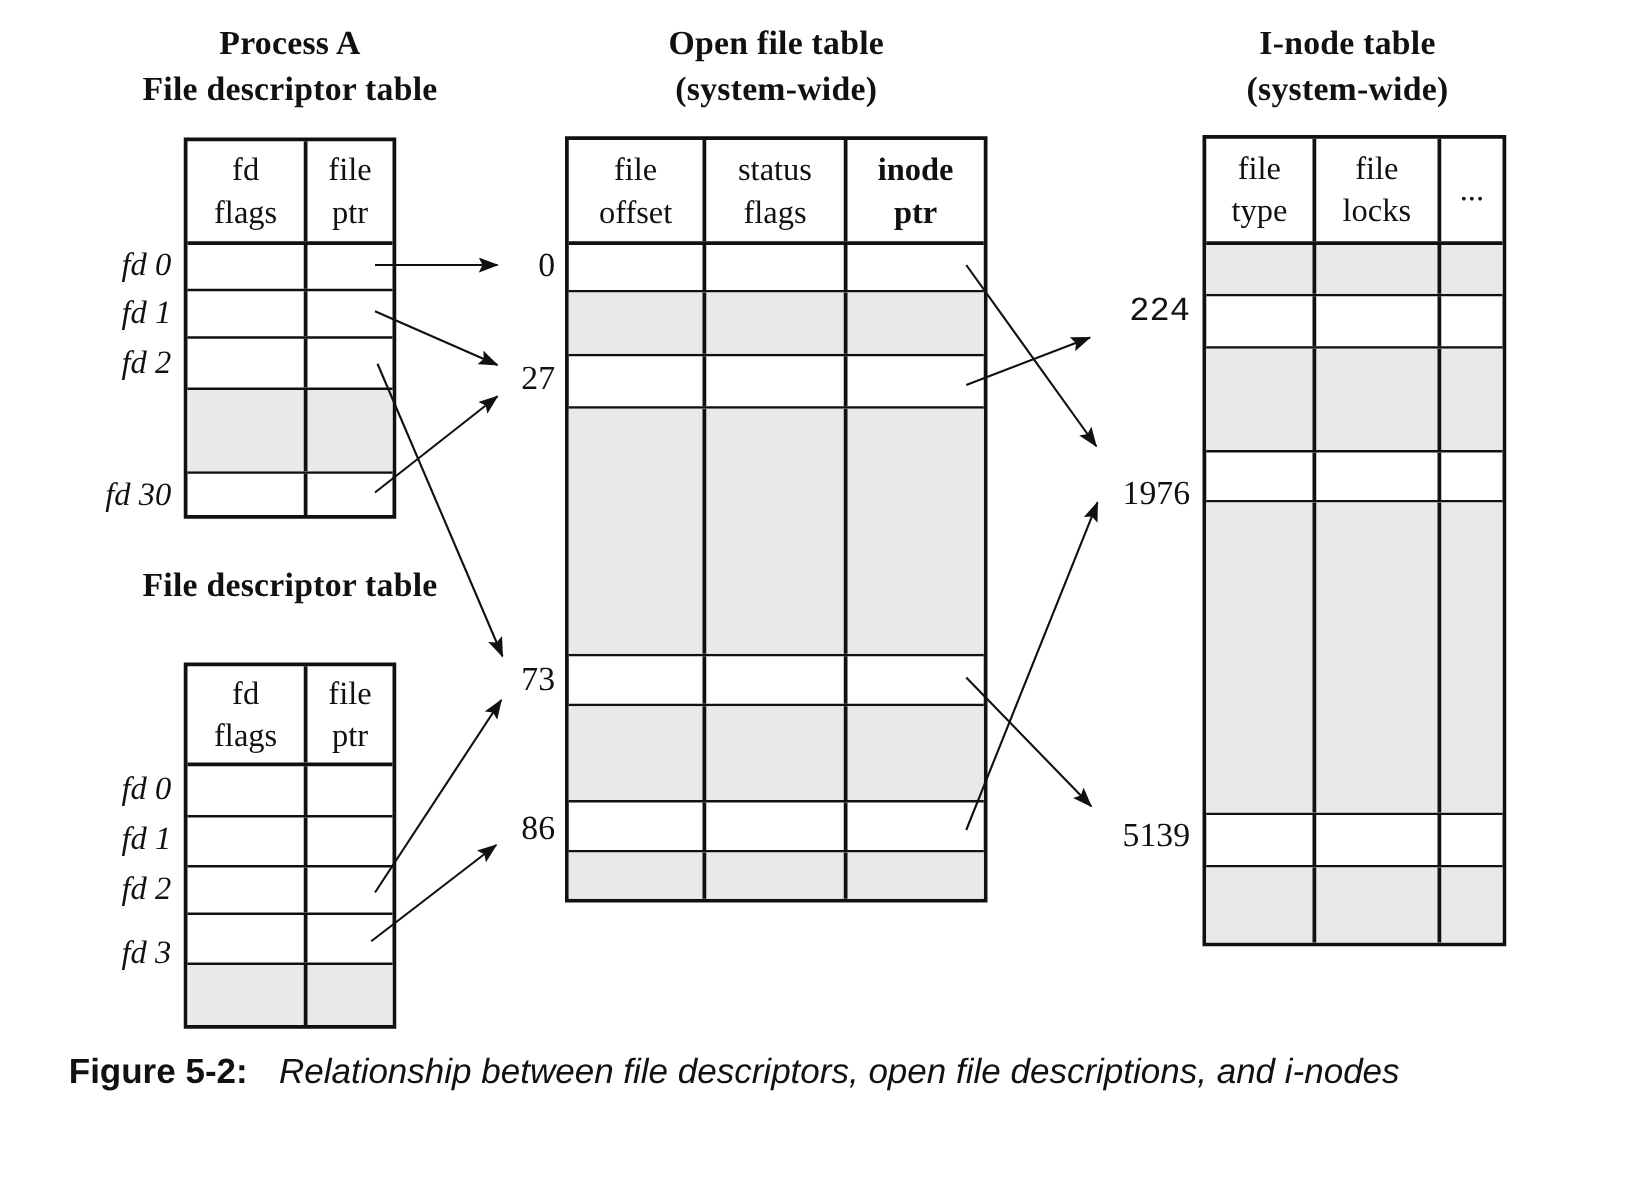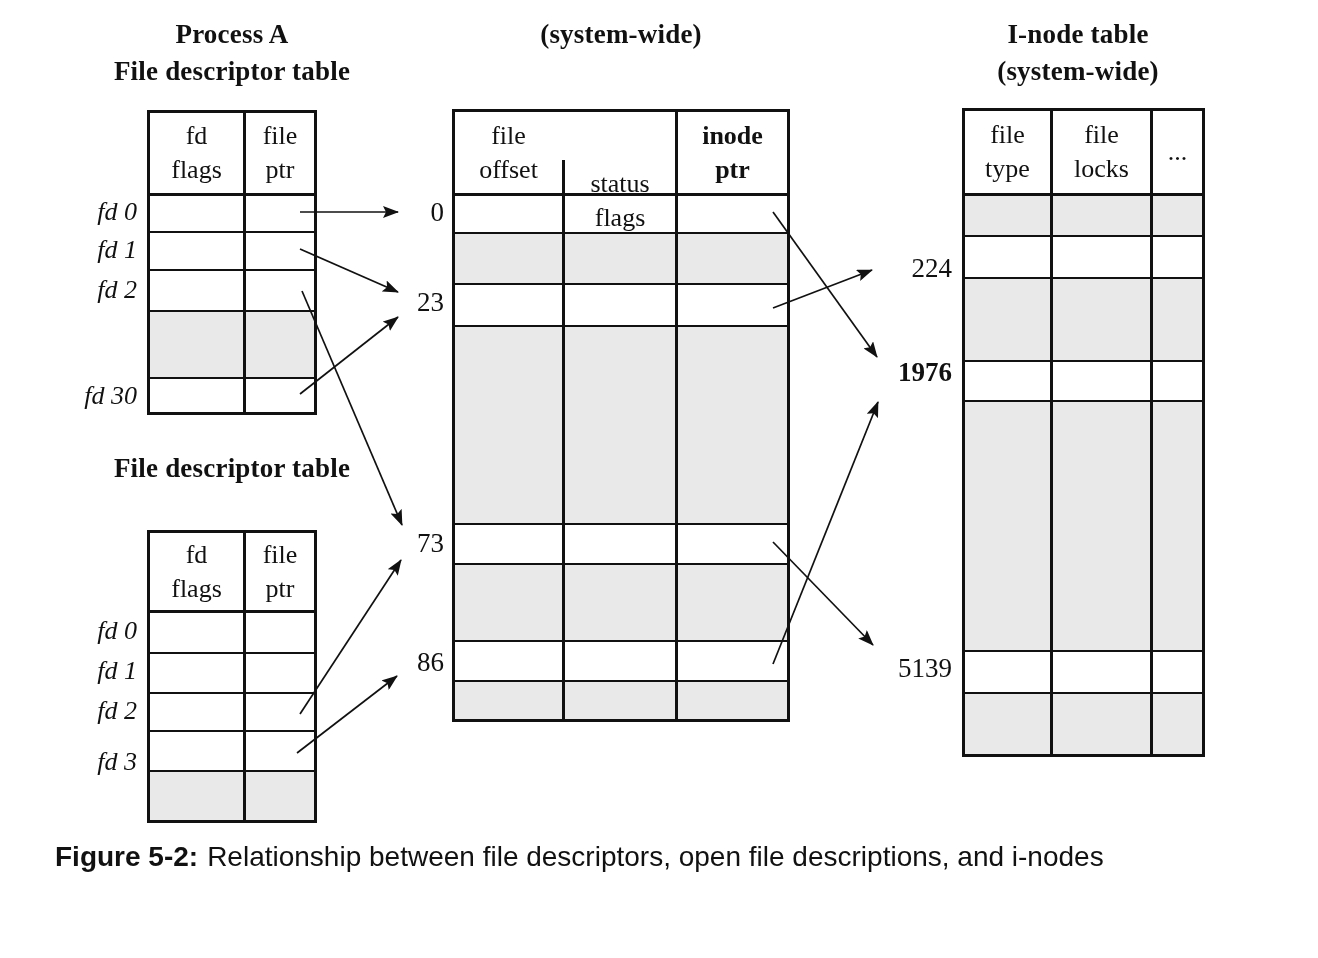--- a/index.html
+++ b/index.html
@@ -36,37 +36,38 @@
   .ptr-label{
     position:absolute;font-size:27px;line-height:32px;text-align:right;
   }
   .arrow-layer{position:absolute;left:0;top:0;pointer-events:none;}
   .caption{
     position:absolute;left:55px;top:840px;width:1210px;
     font-family:"Liberation Sans","DejaVu Sans",sans-serif;
     font-size:28px;line-height:34px;color:var(--ink);
   }
   .caption .cap-label{font-weight:bold;}
-  .caption .cap-text{margin-left:9px;}
+  .caption .cap-text{margin-left:25px;font-style:italic;}
 </style>
 </head>
 <body>
 
 <div class="canvas">
 
   <div class="tbl-title" style="left:62px;top:16px;width:340px;">
     <div>Process A</div>
     <div>File descriptor table</div>
   </div>
 
   <div class="tbl-title" style="left:62px;top:450px;width:340px;">
     <div>File descriptor table</div>
   </div>
 
   <div class="tbl-title" style="left:451px;top:16px;width:340px;">
+    <div>Open file table</div>
     <div>(system-wide)</div>
   </div>
 
   <div class="tbl-title" style="left:908px;top:16px;width:340px;">
     <div>I-node table</div>
     <div>(system-wide)</div>
   </div>
 
   <div class="dgm-table" style="left:147px;top:110px;width:170px;height:305px;">
     <div class="dgm-row hdr" style="height:80px;">
@@ -133,21 +134,21 @@
 
   <div class="row-label" style="left:37px;top:615px;width:100px;">fd 0</div>
   <div class="row-label" style="left:37px;top:655px;width:100px;">fd 1</div>
   <div class="row-label" style="left:37px;top:695px;width:100px;">fd 2</div>
   <div class="row-label" style="left:37px;top:746px;width:100px;">fd 3</div>
 
   <div class="dgm-table" style="left:452px;top:109px;width:338px;height:613px;">
     <div class="dgm-row hdr" style="height:81px;">
       <div class="dgm-cell" style="width:107px;">file
 offset</div>
-      <div class="dgm-cell" style="width:113px;margin-top:48px;">status
+      <div class="dgm-cell" style="width:113px;">status
 flags</div>
       <div class="dgm-cell" style="width:112px;font-weight:bold;">inode
 ptr</div>
     </div>
     <div class="dgm-row hdr-sep" style="height:39px;">
       <div class="dgm-cell" style="width:107px;"></div>
       <div class="dgm-cell" style="width:113px;"></div>
       <div class="dgm-cell" style="width:112px;"></div>
     </div>
     <div class="dgm-row shaded" style="height:51px;">
@@ -181,21 +182,21 @@
       <div class="dgm-cell" style="width:112px;"></div>
     </div>
     <div class="dgm-row shaded" style="height:39px;">
       <div class="dgm-cell" style="width:107px;"></div>
       <div class="dgm-cell" style="width:113px;"></div>
       <div class="dgm-cell" style="width:112px;"></div>
     </div>
   </div>
 
   <div class="ptr-label" style="left:344px;top:196px;width:100px;">0</div>
-  <div class="ptr-label" style="left:344px;top:286px;width:100px;">23</div>
+  <div class="ptr-label" style="left:344px;top:286px;width:100px;">27</div>
   <div class="ptr-label" style="left:344px;top:527px;width:100px;">73</div>
   <div class="ptr-label" style="left:344px;top:646px;width:100px;">86</div>
 
   <div class="dgm-table" style="left:962px;top:108px;width:243px;height:649px;">
     <div class="dgm-row hdr" style="height:82px;">
       <div class="dgm-cell" style="width:85px;">file
 type</div>
       <div class="dgm-cell" style="width:100px;">file
 locks</div>
       <div class="dgm-cell" style="width:52px;">...</div>
@@ -230,22 +231,22 @@
       <div class="dgm-cell" style="width:100px;"></div>
       <div class="dgm-cell" style="width:52px;"></div>
     </div>
     <div class="dgm-row shaded" style="height:62px;">
       <div class="dgm-cell" style="width:85px;"></div>
       <div class="dgm-cell" style="width:100px;"></div>
       <div class="dgm-cell" style="width:52px;"></div>
     </div>
   </div>
 
-  <div class="ptr-label" style="left:832px;top:252px;width:120px;">224</div>
-  <div class="ptr-label" style="left:832px;top:356px;width:120px;font-weight:bold;">1976</div>
+  <div class="ptr-label" style="left:832px;top:234px;width:120px;font-family:Liberation Mono, monospace;">224</div>
+  <div class="ptr-label" style="left:832px;top:378px;width:120px;">1976</div>
   <div class="ptr-label" style="left:832px;top:652px;width:120px;">5139</div>
 
   <svg class="arrow-layer" width="1318" height="958" viewBox="0 0 1318 958">
     <defs>
       <marker id="ah" markerUnits="userSpaceOnUse" markerWidth="17" markerHeight="12" refX="15" refY="6" orient="auto">
         <path d="M0,0 L16,6 L0,12 L3,6 z" fill="#111111"></path>
       </marker>
     </defs>
     <g stroke="#111111" stroke-width="1.7" fill="none">
       <line x1="300" y1="212" x2="398" y2="212" marker-end="url(#ah)"></line>

